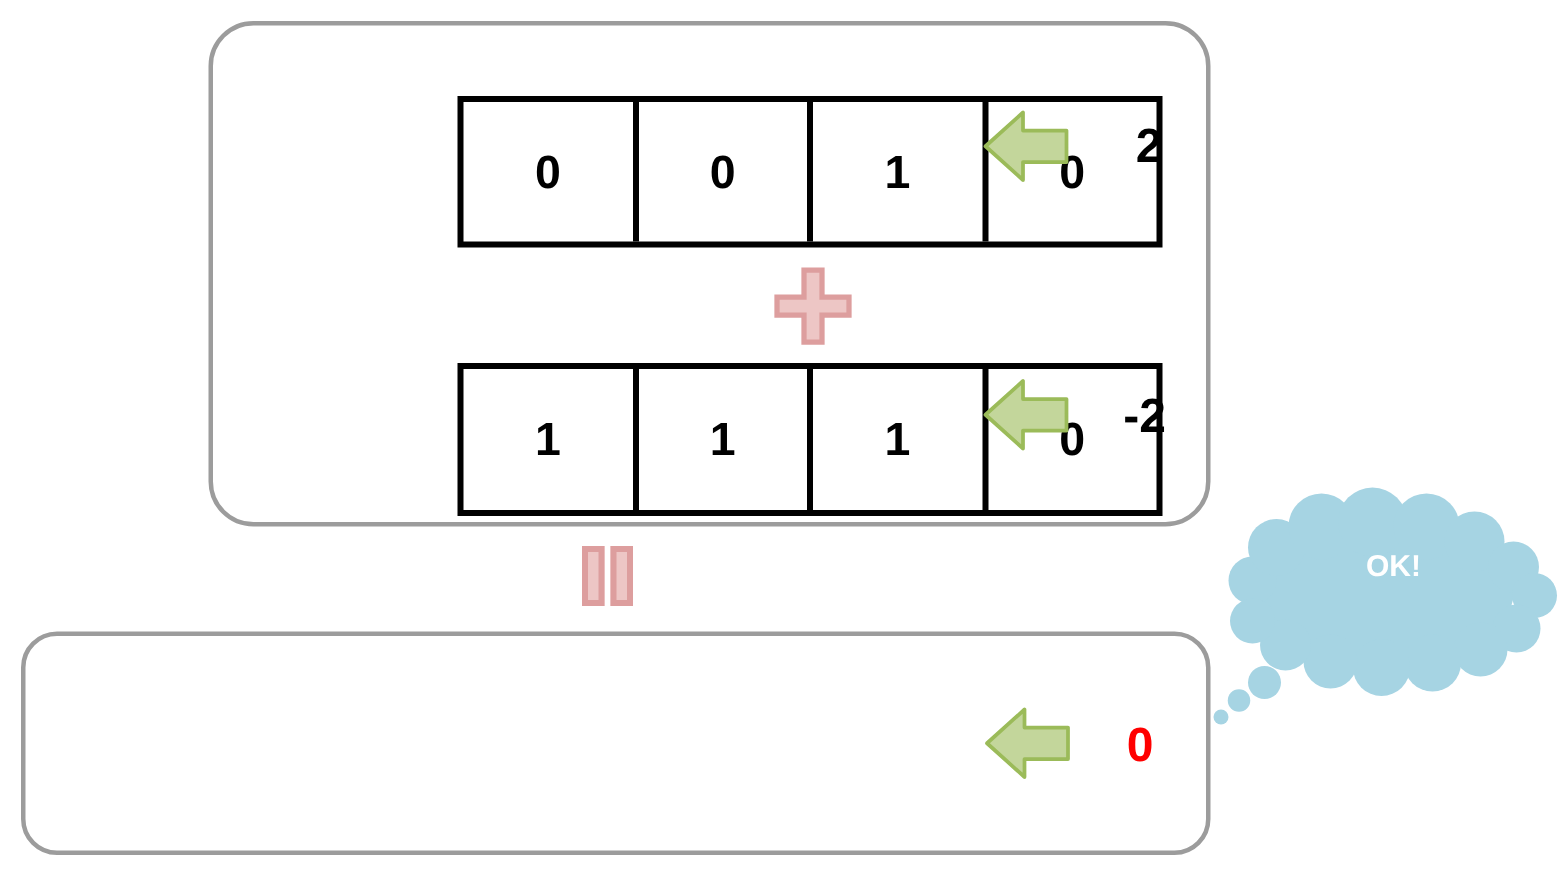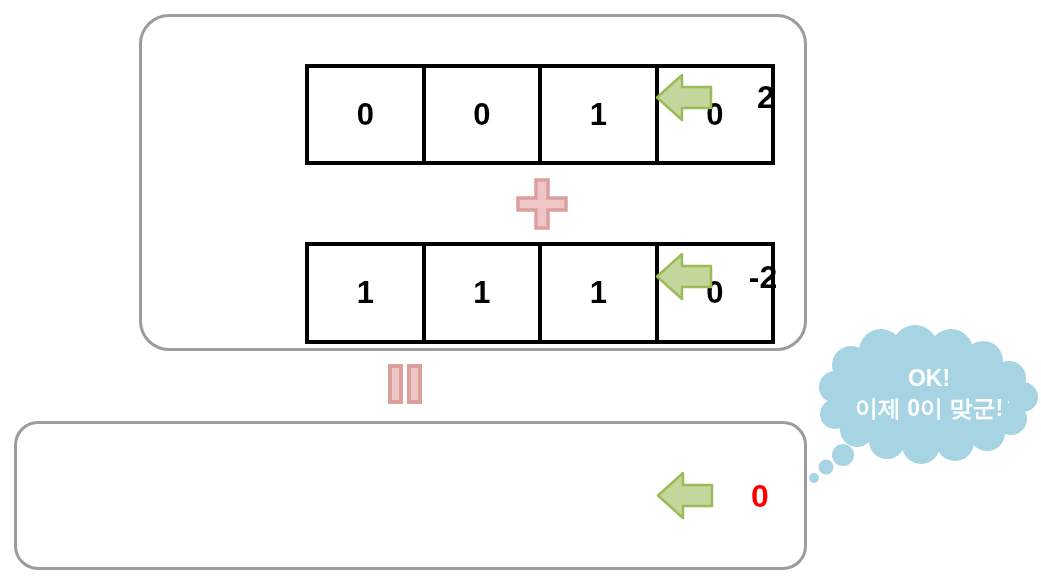--- a/index.html
+++ b/index.html
@@ -80,21 +80,21 @@
     left: 797px; top: 331px;
     width: 244px; height: 156px;
   }
   .thought-bubble svg { overflow: visible; display: block; }
   .bubble-text {
     position: absolute;
     left: 28px; right: 8px; top: 32px;
     text-align: center;
     color: #ffffff;
     font-weight: bold;
-    font-size: 23px;
+    font-size: 20px;
     line-height: 30px;
     white-space: nowrap;
   }
 </style>
 </head>
 <body>
 
 <div class="stage">
 
   <section class="panel top">
@@ -161,17 +161,16 @@
         <circle cx="90" cy="110" r="18"></circle>
         <circle cx="60" cy="99" r="17"></circle>
         <circle cx="38" cy="83" r="15"></circle>
         <circle cx="46" cy="124" r="11"></circle>
         <circle cx="29" cy="136" r="7.5"></circle>
         <circle cx="17" cy="147" r="5"></circle>
       </g>
     </svg>
     <div class="bubble-text">
       <div>OK!</div>
-      <div>이제 0이 맞군!</div>
     </div>
   </div>
 
 </div>
 
 </body></html>

